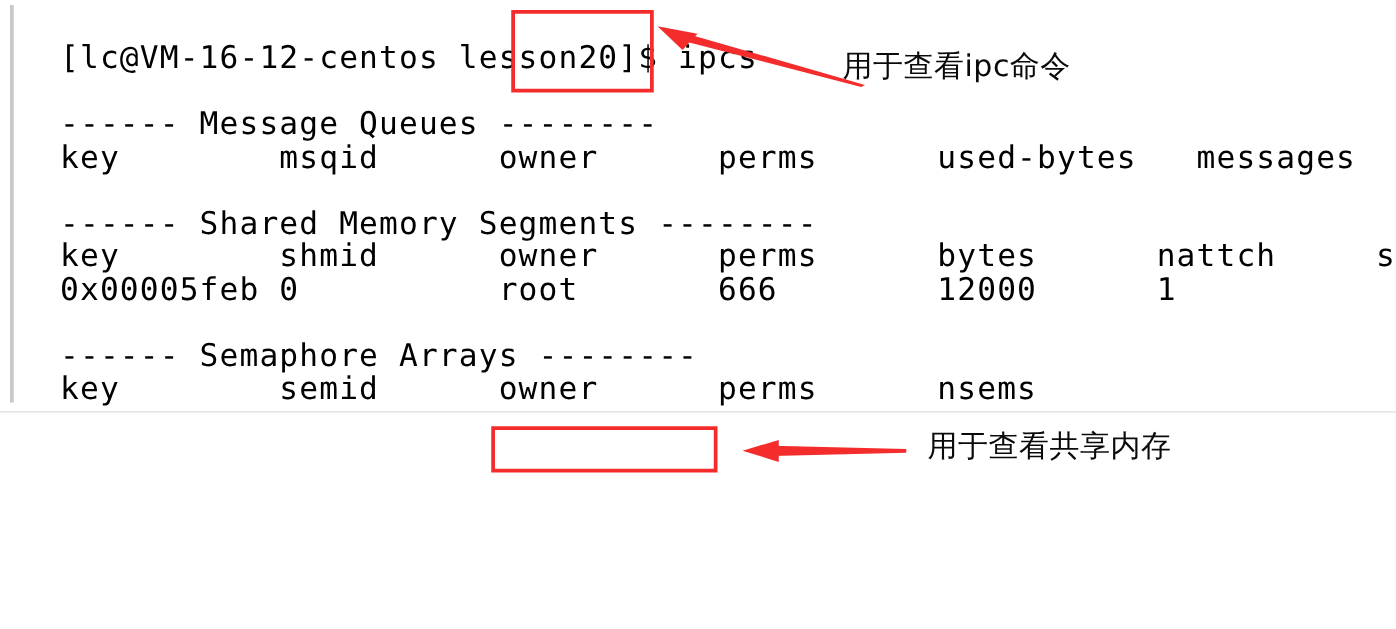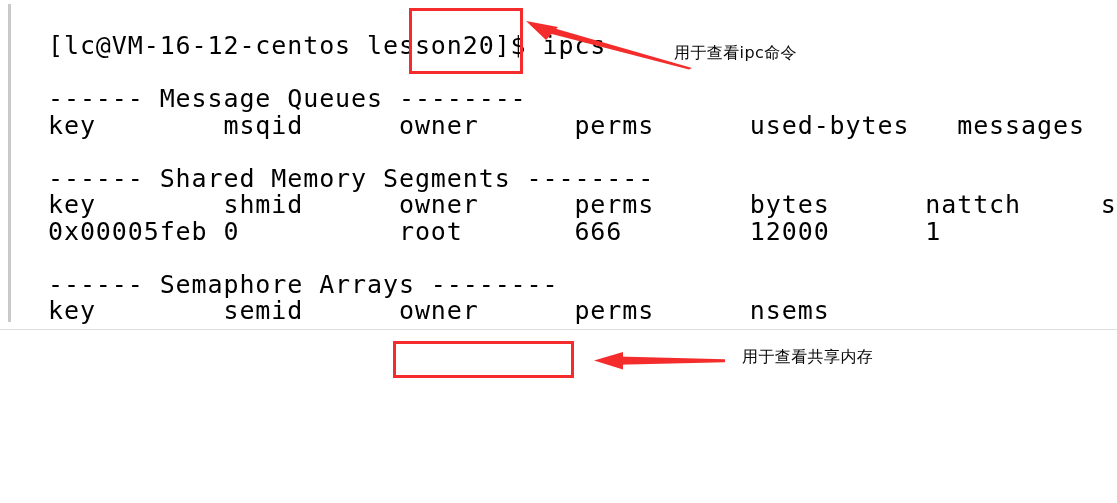--- a/index.html
+++ b/index.html
@@ -74,21 +74,21 @@
     pointer-events: none;
   }
   #arrow-1 { left: 524px; top: 18px;  width: 170px; height: 52px; }
   #arrow-2 { left: 592px; top: 348px; width: 135px; height: 26px; }
 
   
   .caption {
     position: absolute;
     color: #0a0a0a;
     font-family: "DejaVu Sans", "Liberation Sans", sans-serif;
-    font-size: 16px;
+    font-size: 24px;
     line-height: 26px;
     white-space: nowrap;
     letter-spacing: 0.4px;
   }
   #caption-1 { left: 674px; top: 40px; }
   #caption-2 { left: 742px; top: 344px; }
 </style>
 </head>
 <body>
 

